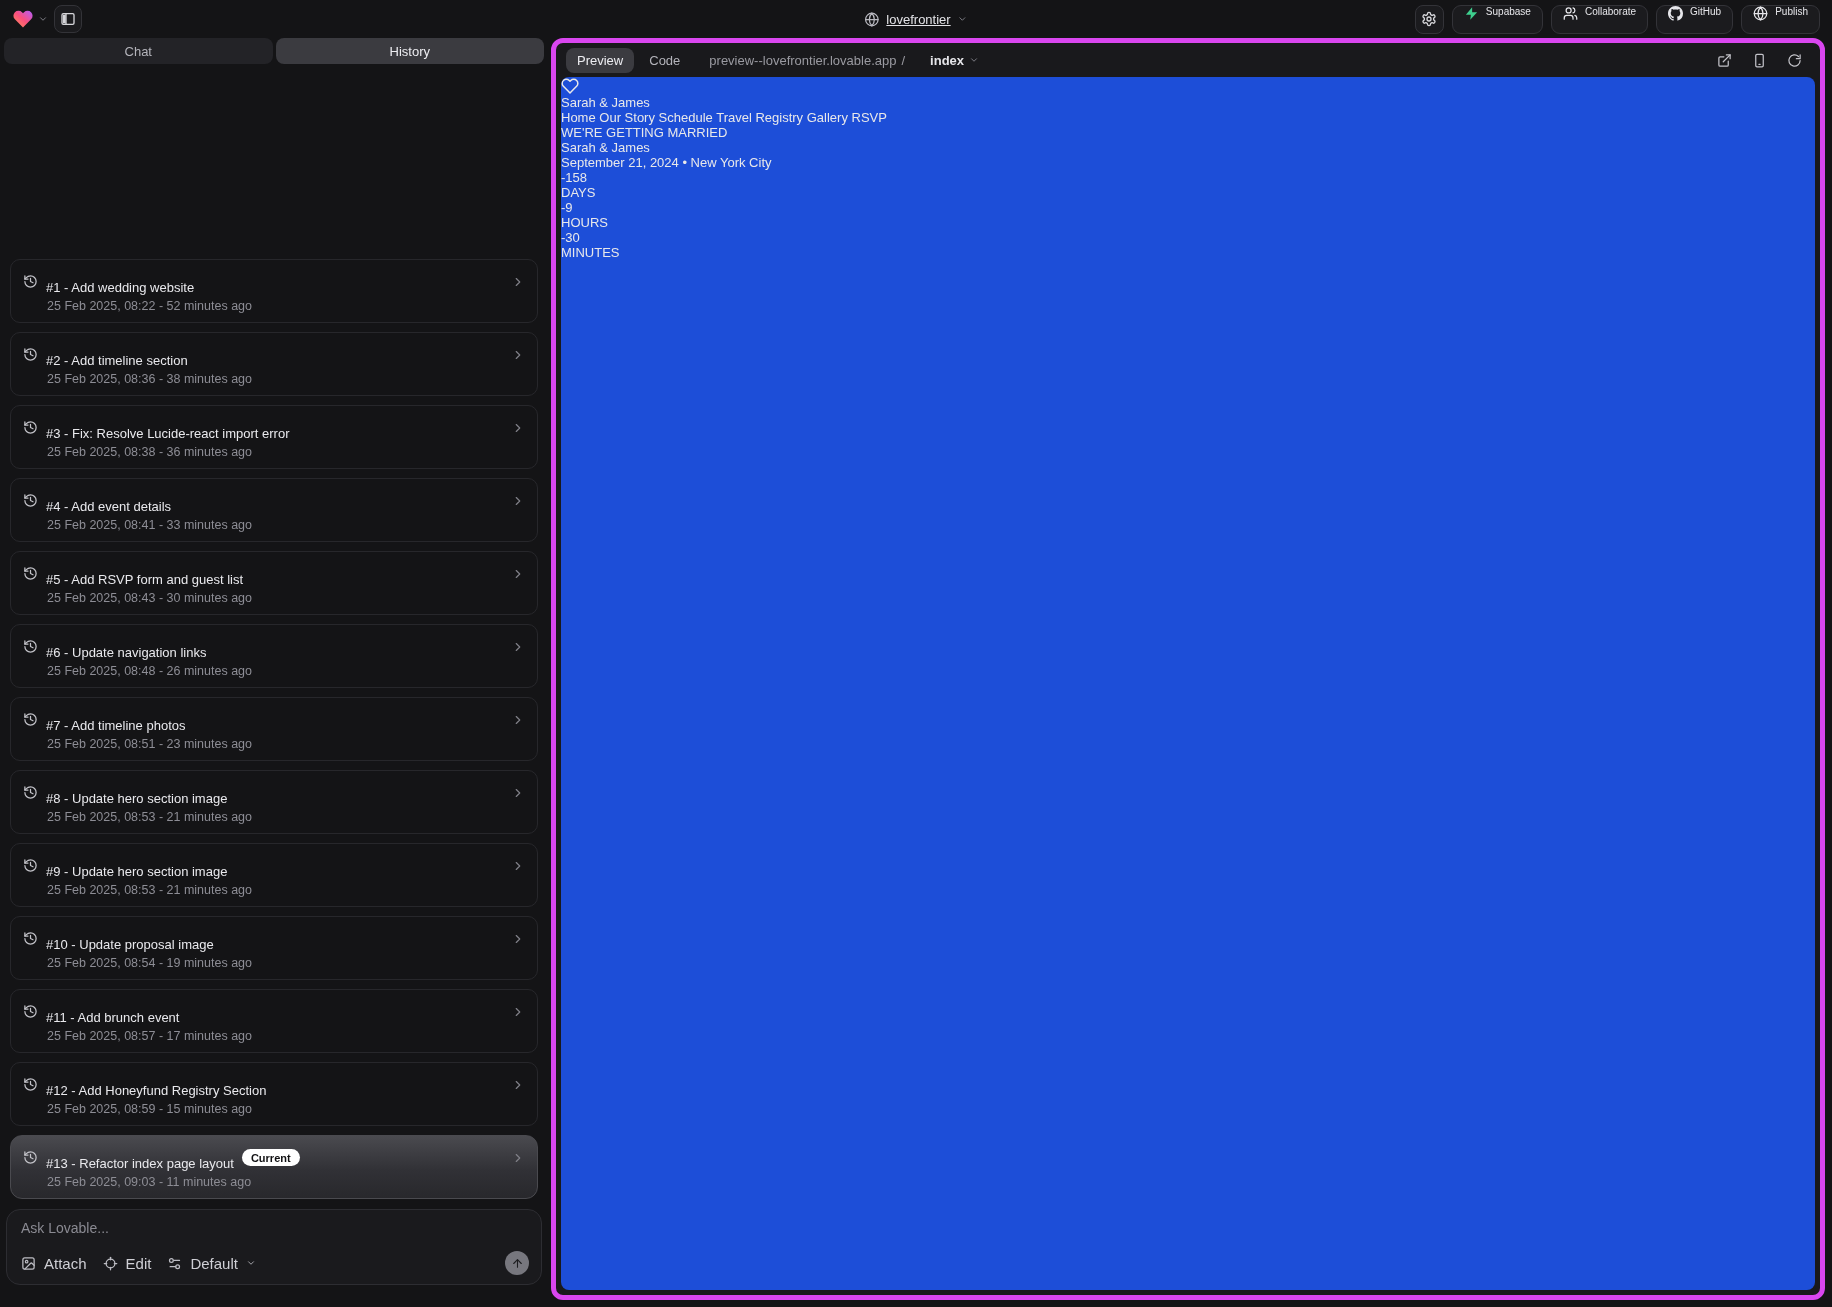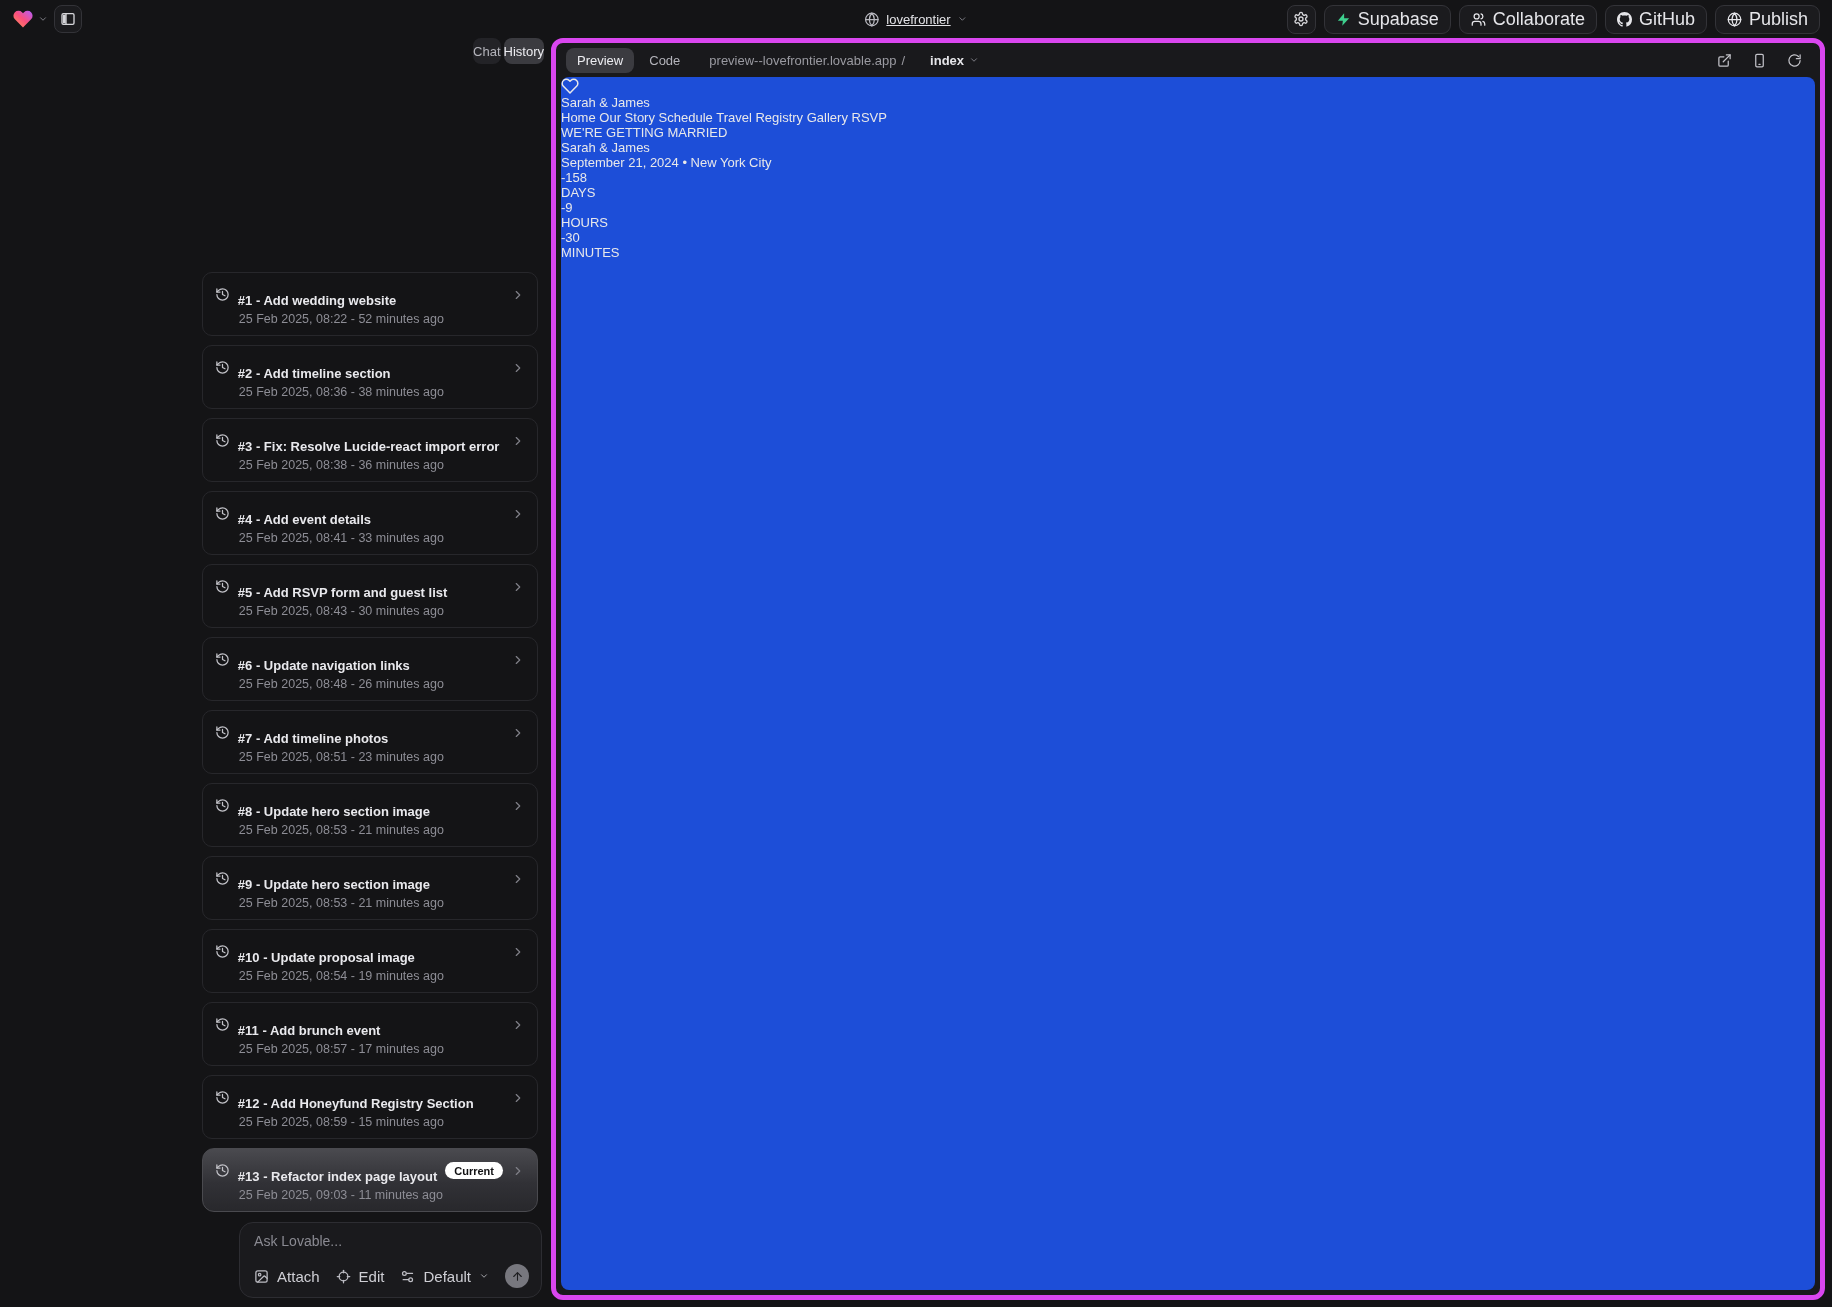--- a/index.html
+++ b/index.html
@@ -19,42 +19,42 @@
   .tb-left { display:flex; align-items:center; gap:6px; }
   .logo-btn { display:flex; align-items:center; gap:4px; cursor:pointer; }
   .chev-sm { color:#8f8f97; }
   .sq-btn { width:28px; height:28px; border:1px solid #333338; border-radius:8px; background:#1b1b1e;
             display:flex; align-items:center; justify-content:center; color:#d6d6da; cursor:pointer; }
   .tb-center { position:absolute; left:50%; top:0; height:38px; transform:translateX(-50%);
                display:flex; align-items:center; gap:7px; color:#d8d8dc; }
   .tb-center .globe { color:#b9b9c0; }
   .proj-name { font-size:13px; color:#e3e3e7;text-decoration:underline; }
   .tb-right { margin-left:auto; display:flex; align-items:center; gap:8px; }
-  .pill-btn { height:29px; display:flex; align-items:center; gap:7px; padding:0 11px;
+  .pill-btn { height:29px; display:flex; gap:7px; padding:0 11px;
               border:1px solid #333338; border-radius:9px; background:#1b1b1e; color:#e6e6ea;
-              font-size:18px; cursor:pointer; white-space:nowrap; }
+              font-size:10px; cursor:pointer; white-space:nowrap; }
   .zap { color:#3ecf8e; }
 
   
   .main { flex:1; display:flex; min-height:0; }
 
   
-  .sidebar { width:548px; flex:0 0 548px; display:flex; flex-direction:column; padding:0 4px 9px 4px; min-height:0;align-items:flex-end; }
+  .sidebar { width:548px; flex:0 0 548px; display:flex; flex-direction:column; padding:0 4px 22px 4px; min-height:0; }
   .side-tabs { display:flex; gap:3px; margin:0 0 4px 0; }
   .side-tab { flex:1; height:26px; border-radius:8px; display:flex; align-items:center; justify-content:center;
               font-size:13px; color:#b4b4bb; background:#232327; cursor:pointer; }
   .side-tab.active { background:#3b3b40; color:#ededf1; }
   .side-spacer { flex:1; }
 
   .history-list { display:flex; flex-direction:column; gap:9px; padding:0 6px; }
   .hist-card { border:1px solid #27272b; border-radius:10px; padding:8px 12px 9px 12px; cursor:pointer; background:transparent; }
   .hist-card.current { background:linear-gradient(180deg,#4a4a4f 0%,#313136 55%,#28282c 100%); border-color:#4a4a4f;border-radius:12px; }
   .hist-top { display:flex; align-items:center; gap:8px; }
   .hist-ic { color:#c3c3c9; flex:0 0 auto; }
-  .hist-title { font-size:13px; color:#e9e9ed; font-weight:700;margin-top:12px; }
+  .hist-title { font-size:13px; color:#e9e9ed; font-weight:400;margin-top:12px; }
   .badge { background:#ffffff; color:#111113; border-radius:999px; padding:2.5px 9px; font-size:11px; font-weight:700; }
   .hist-chev { margin-left:auto; color:#808088; flex:0 0 auto; }
   .hist-meta { margin-left:24px; margin-top:4px; font-size:12.5px; color:#8d8d95; }
 
   .composer { margin:10px 2px 0 2px; border:1px solid #2d2d32; border-radius:14px; background:#1a1a1d;
               padding:10px 12px 9px 14px; display:flex; flex-direction:column; }
   .composer textarea { background:transparent; border:none; outline:none; resize:none; color:#e8e8ea;
               font-family:inherit; font-size:14px; height:22px; width:100%; }
   .composer textarea::placeholder { color:#8a8a92; }
   .composer-row { display:flex; align-items:center; gap:16px; margin-top:9px; height:24px; }

